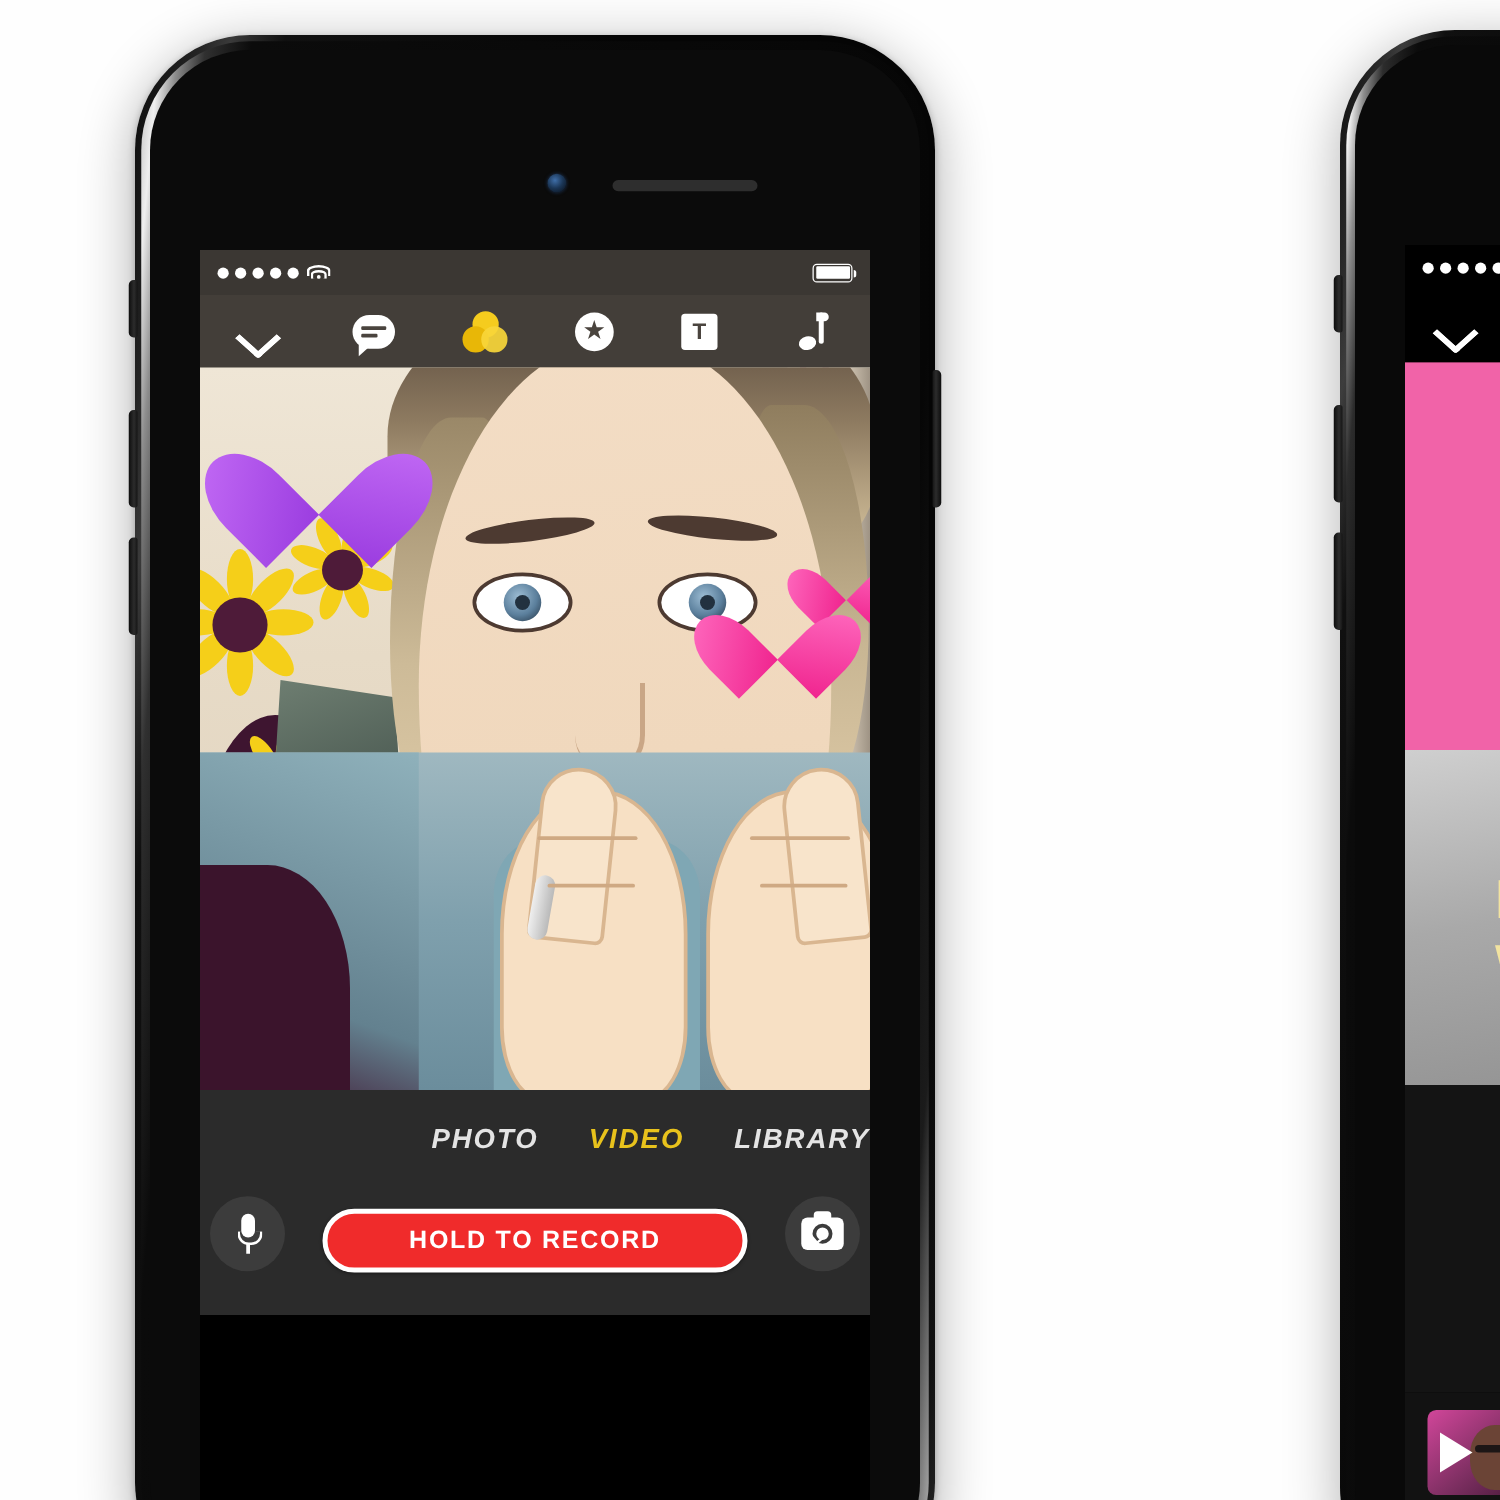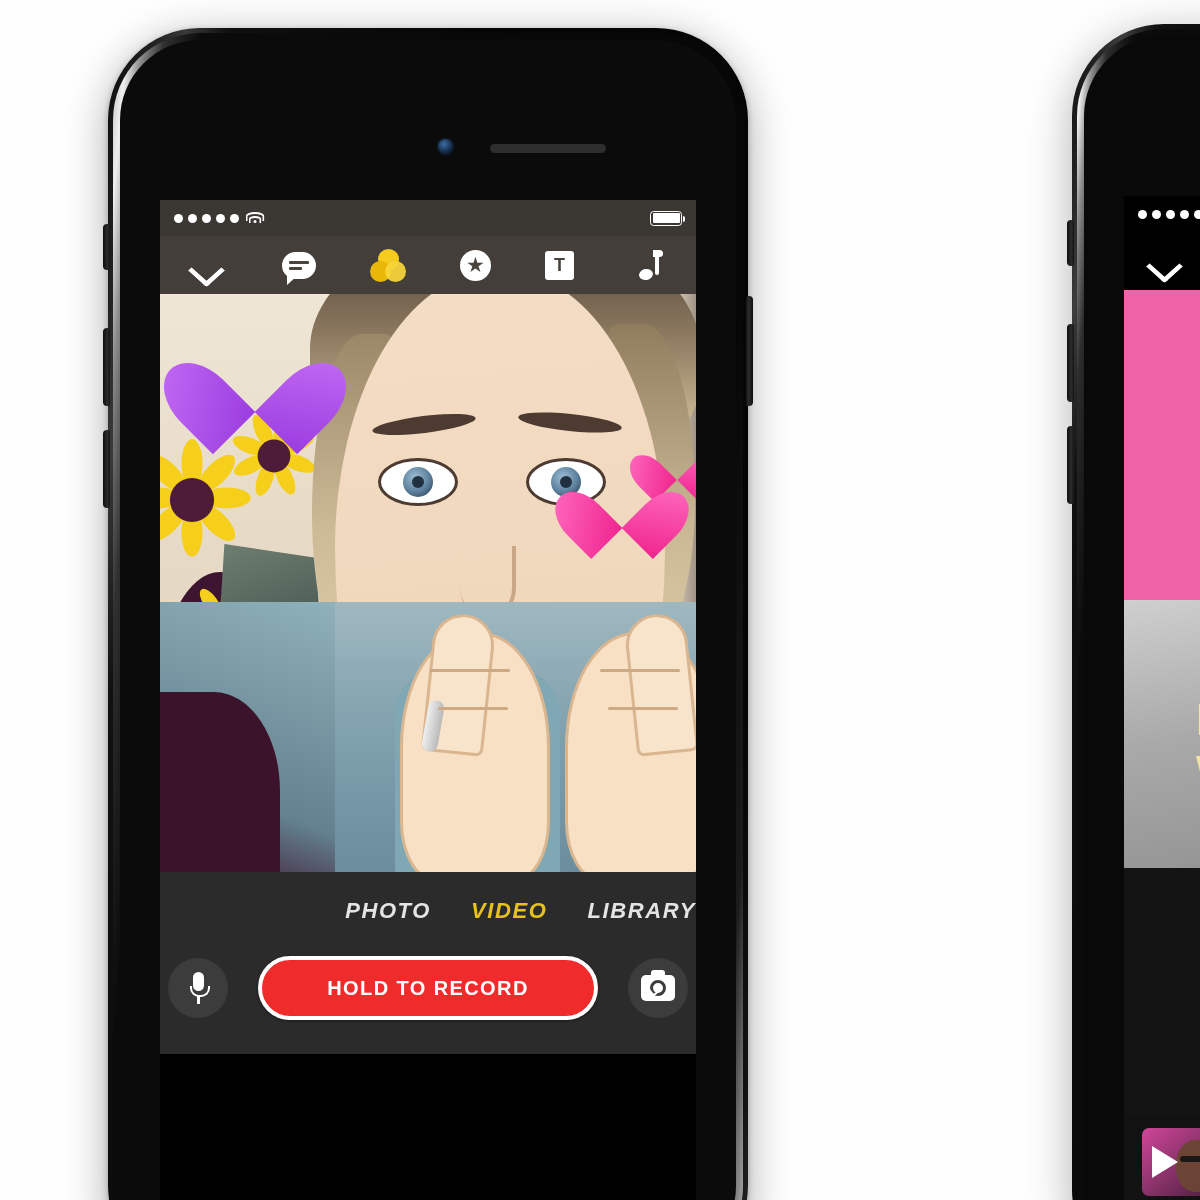--- a/index.html
+++ b/index.html
@@ -177,22 +177,22 @@
   .recrow{display:flex;align-items:center;justify-content:center;gap:30px;padding:26px 0 34px;}
   .circbtn{width:60px;height:60px;border-radius:50%;background:#3c3c3c;display:flex;align-items:center;justify-content:center;}
   .mic{position:relative;width:16px;height:32px;}
   .mic b{position:absolute;left:2.5px;top:0;width:11px;height:19px;border-radius:6px;background:#fff;}
   .mic i{position:absolute;left:0;top:14px;width:16px;height:9px;border:2.6px solid #fff;border-top:none;border-radius:0 0 9px 9px;}
   .mic u{position:absolute;left:6.6px;top:24px;width:3px;height:8px;background:#fff;}
   .cam{position:relative;width:34px;height:26px;background:#fff;border-radius:5px;}
   .cam::before{content:"";position:absolute;left:10px;top:-5px;width:14px;height:6px;background:#fff;border-radius:3px 3px 0 0;}
   .cam i{position:absolute;left:9px;top:5px;width:16px;height:16px;border-radius:50%;border:3px solid #3c3c3c;box-sizing:border-box;}
   .cam i::after{content:"";position:absolute;left:-3px;top:4px;width:6px;height:6px;border-left:2px solid #fff;border-bottom:2px solid #fff;transform:rotate(-40deg);}
-  .recbtn{width:340px;height:64px;border-radius:34px;background:#f02b2b;border:4px solid #fff;box-sizing:border-box;
-    display:flex;align-items:center;justify-content:center;box-shadow:0 1px 3px rgba(0,0,0,.4);}
+  .recbtn{width:340px;height:51px;border-radius:34px;background:#f02b2b;border:4px solid #fff;box-sizing:border-box;
+    display:flex;align-items:center;justify-content:center;box-shadow:0 1px 3px rgba(0,0,0,.4);margin-top:11px;}
   .recbtn span{color:#fff;font-size:20px;font-weight:bold;letter-spacing:1.4px;}
 
   
   .strip{background:#161616;height:96px;display:flex;align-items:center;padding:0 22px;gap:12px;border-top:1px solid #262626;}
   .playtri{width:0;height:0;border-left:27px solid #fff;border-top:16px solid transparent;border-bottom:16px solid transparent;margin-right:8px;}
   .clips{display:flex;gap:4px;}
   .clip{width:88px;height:68px;border-radius:7px;overflow:hidden;position:relative;background:#4b3350;}
   .clip .c1{position:absolute;inset:0;background:linear-gradient(180deg,#6f7e90 0%,#8e93a0 35%,#d8d2c4 60%,#cfc8b6 100%);}
   .clip .c1::after{content:"";position:absolute;left:8px;top:10px;right:10px;height:26px;background:linear-gradient(90deg,#5d4a6b,#8d7f9c 30%,#6a5a78 60%,#9a8fa8);border-radius:2px;}
   .clip .c2{position:absolute;inset:0;background:linear-gradient(140deg,#56c3d8 0%,#4a3f6e 40%,#7b2a55 100%);}

